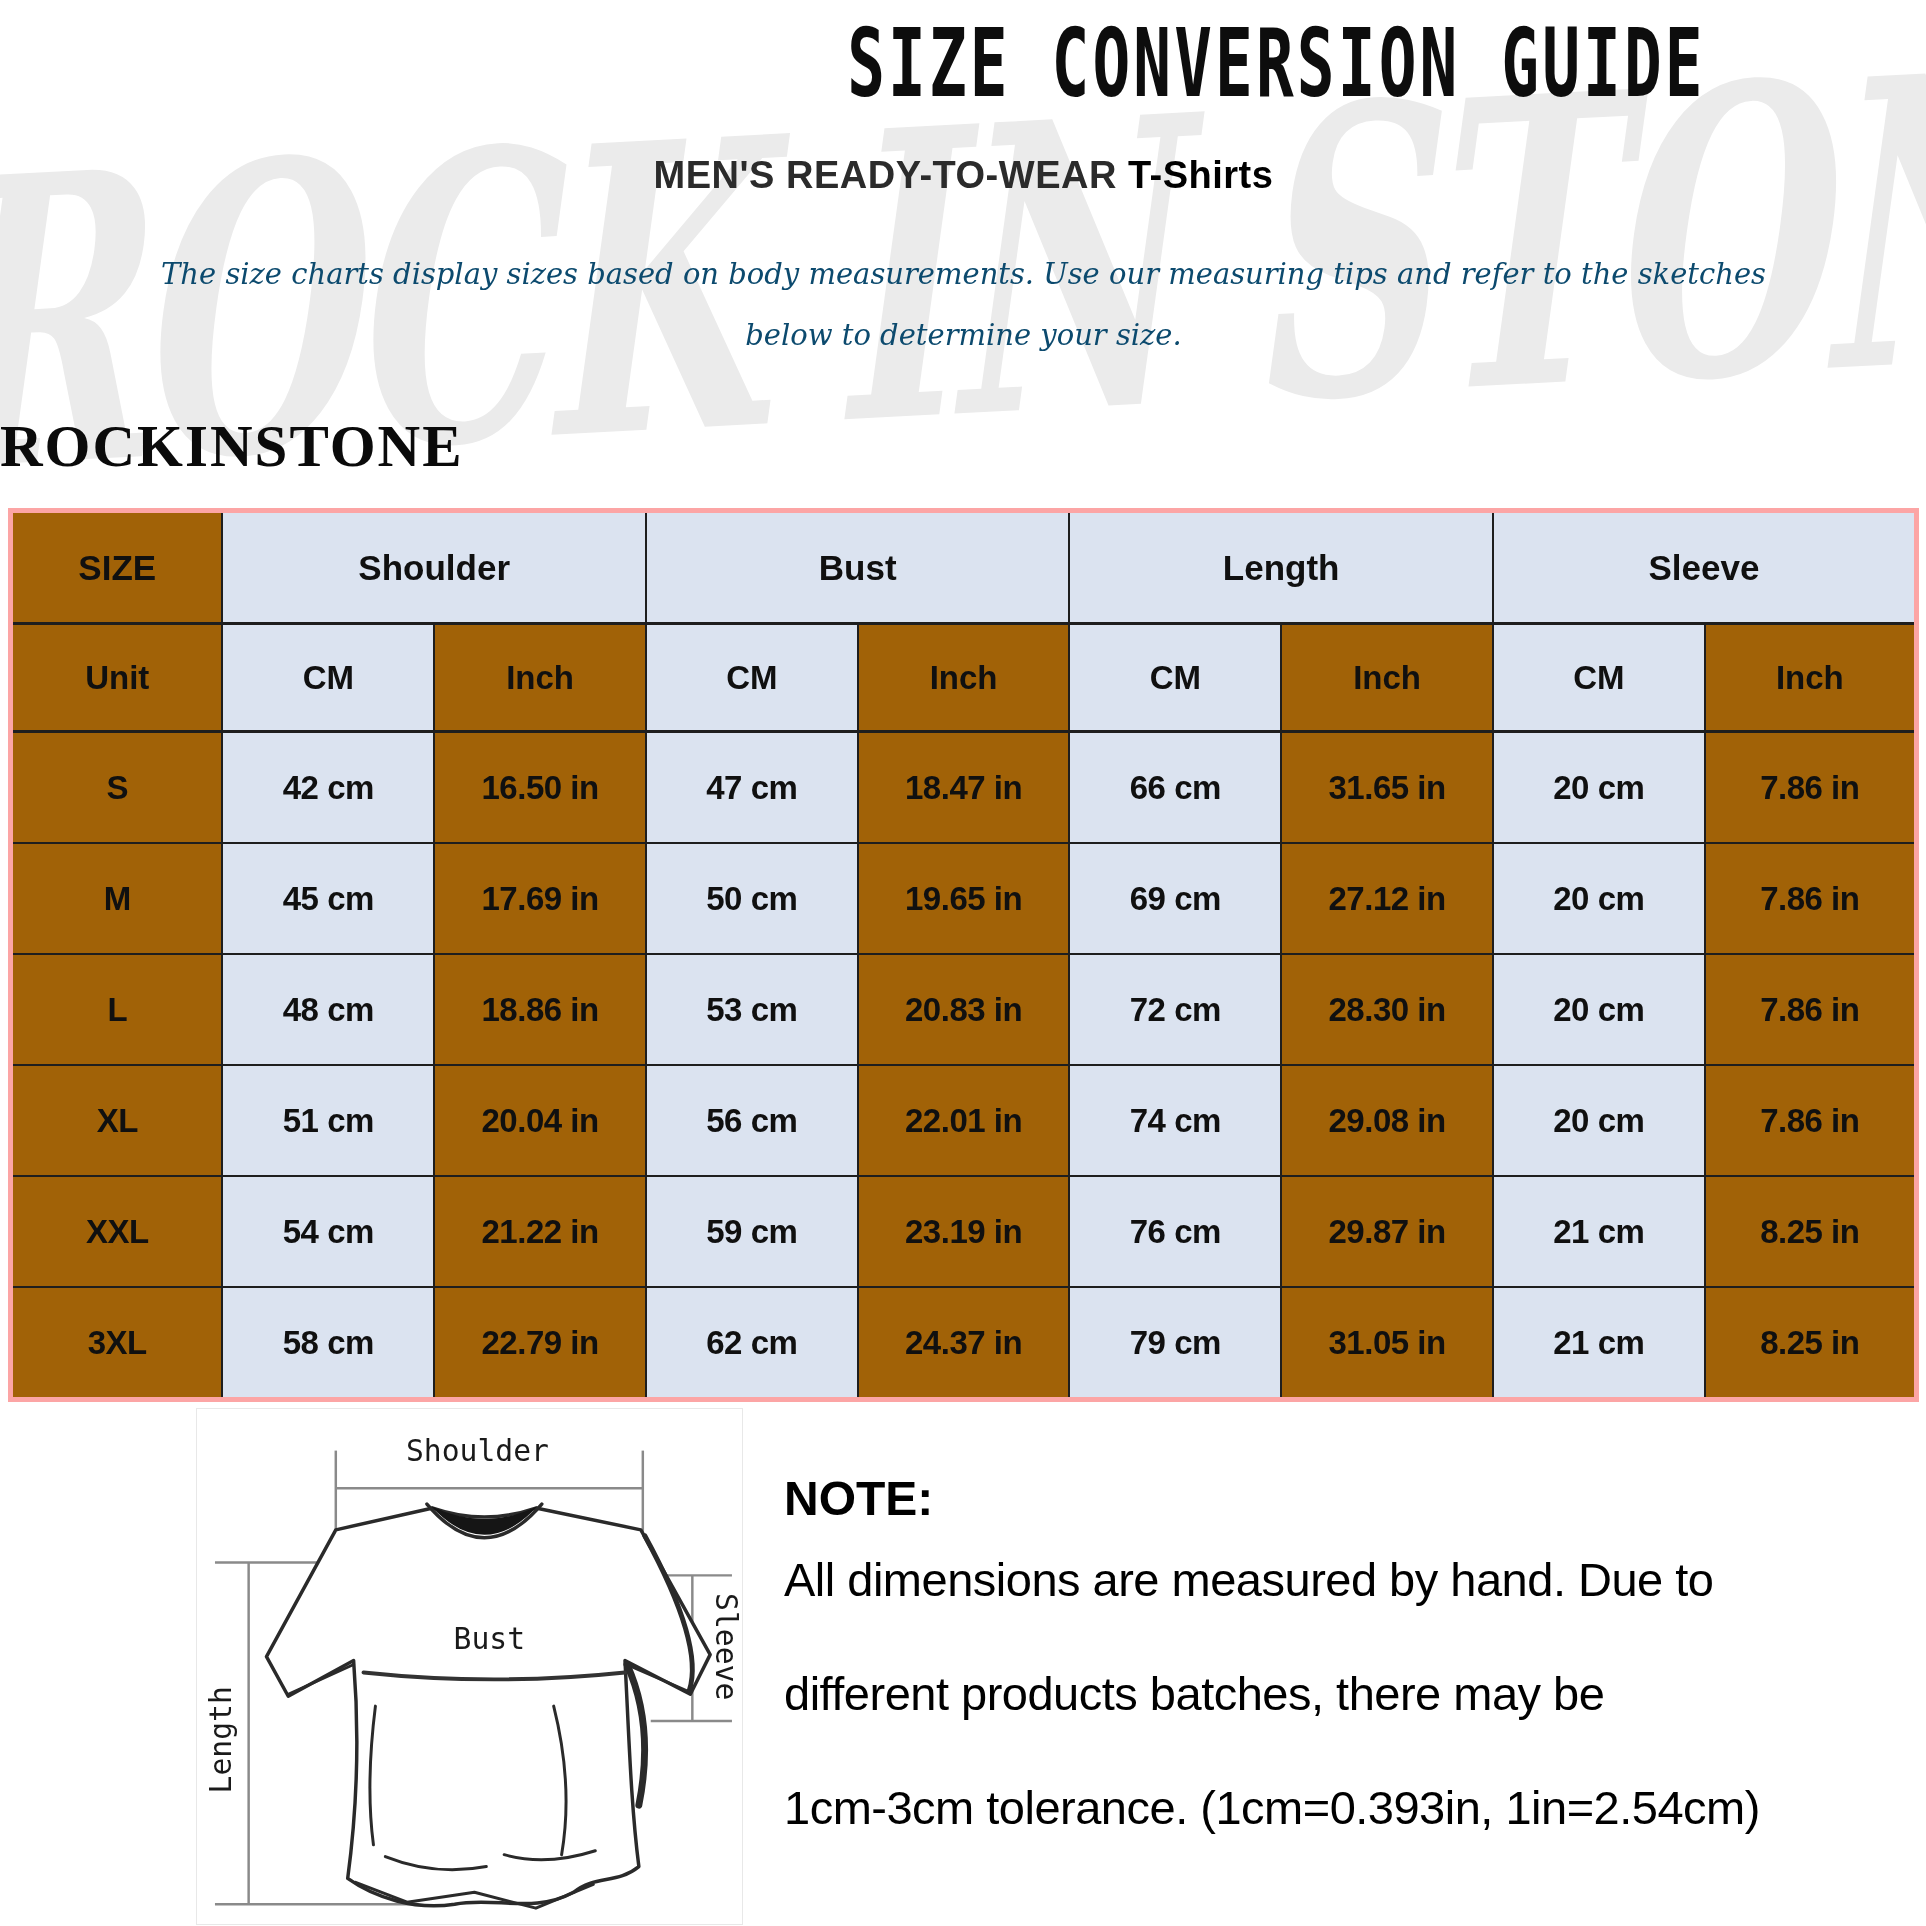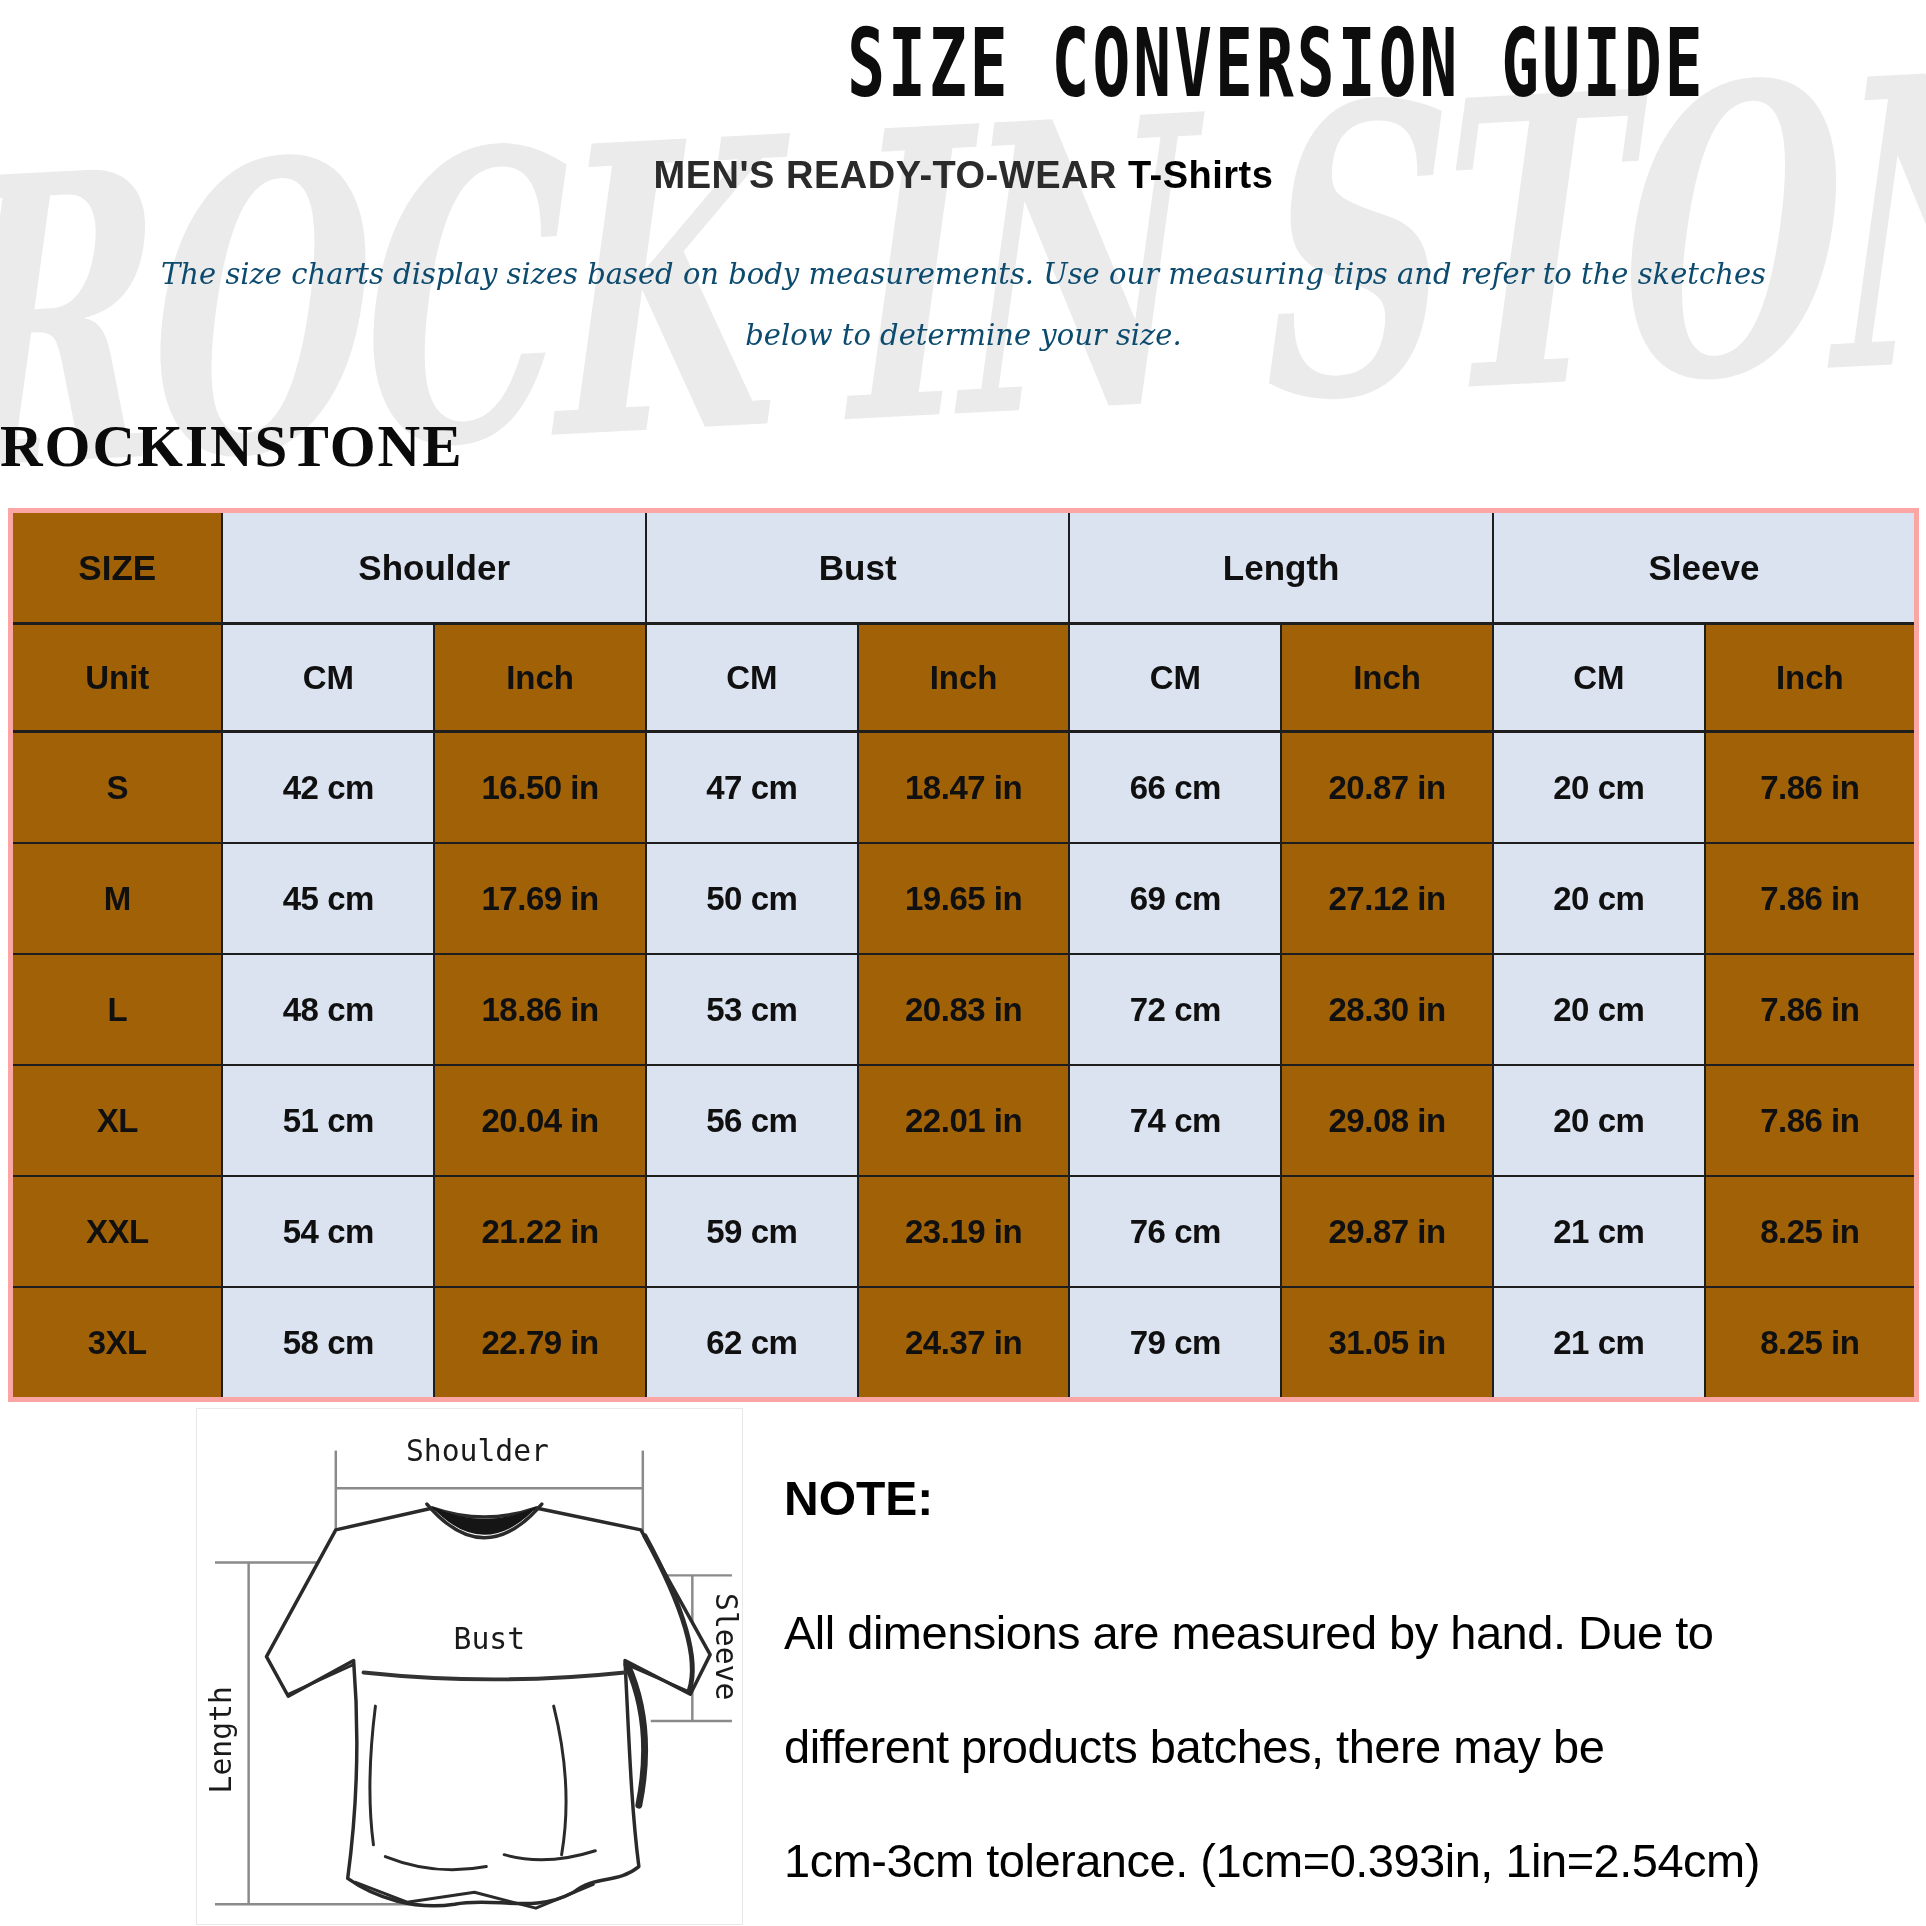--- a/index.html
+++ b/index.html
@@ -55,21 +55,21 @@
   .sketch {
     position:absolute; left:196px; top:1408px; width:545px; height:515px; z-index:2;
     border:1px solid #e8e8e8; background:#fff;
   }
   .sketch svg { width:100%; height:100%; display:block; }
   .sketch text {
     font-family:"DejaVu Sans Mono", monospace; font-size:30px; fill:#1a1a1a;
   }
   
   .note { position:absolute; left:784px; top:1471px; width:1139px; z-index:2; color:#000; }
-  .note .note-heading { font-size:48px; font-weight:bold; margin:0 0 79px 0; }
+  .note .note-heading { font-size:48px; font-weight:bold; margin:0 0 26px 0; }
   .note .note-line { font-size:47px; font-weight:normal; margin:0 0 59px 0; letter-spacing:-0.5px; white-space:nowrap; }
 </style>
 </head>
 <body>
 
 <div id="page">
 
   <div class="watermark">ROCK IN STONE</div>
 
   <div class="title">
@@ -122,21 +122,21 @@
           </tr>
       </thead>
       <tbody id="body-rows">
           <tr>
             <td>S</td>
             <td class="b">42 cm</td>
             <td>16.50 in</td>
             <td class="b">47 cm</td>
             <td>18.47 in</td>
             <td class="b">66 cm</td>
-            <td>20.87 in</td>
+            <td>31.65 in</td>
             <td class="b">20 cm</td>
             <td>7.86 in</td>
           </tr>
           <tr>
             <td>M</td>
             <td class="b">45 cm</td>
             <td>17.69 in</td>
             <td class="b">50 cm</td>
             <td>19.65 in</td>
             <td class="b">69 cm</td>

